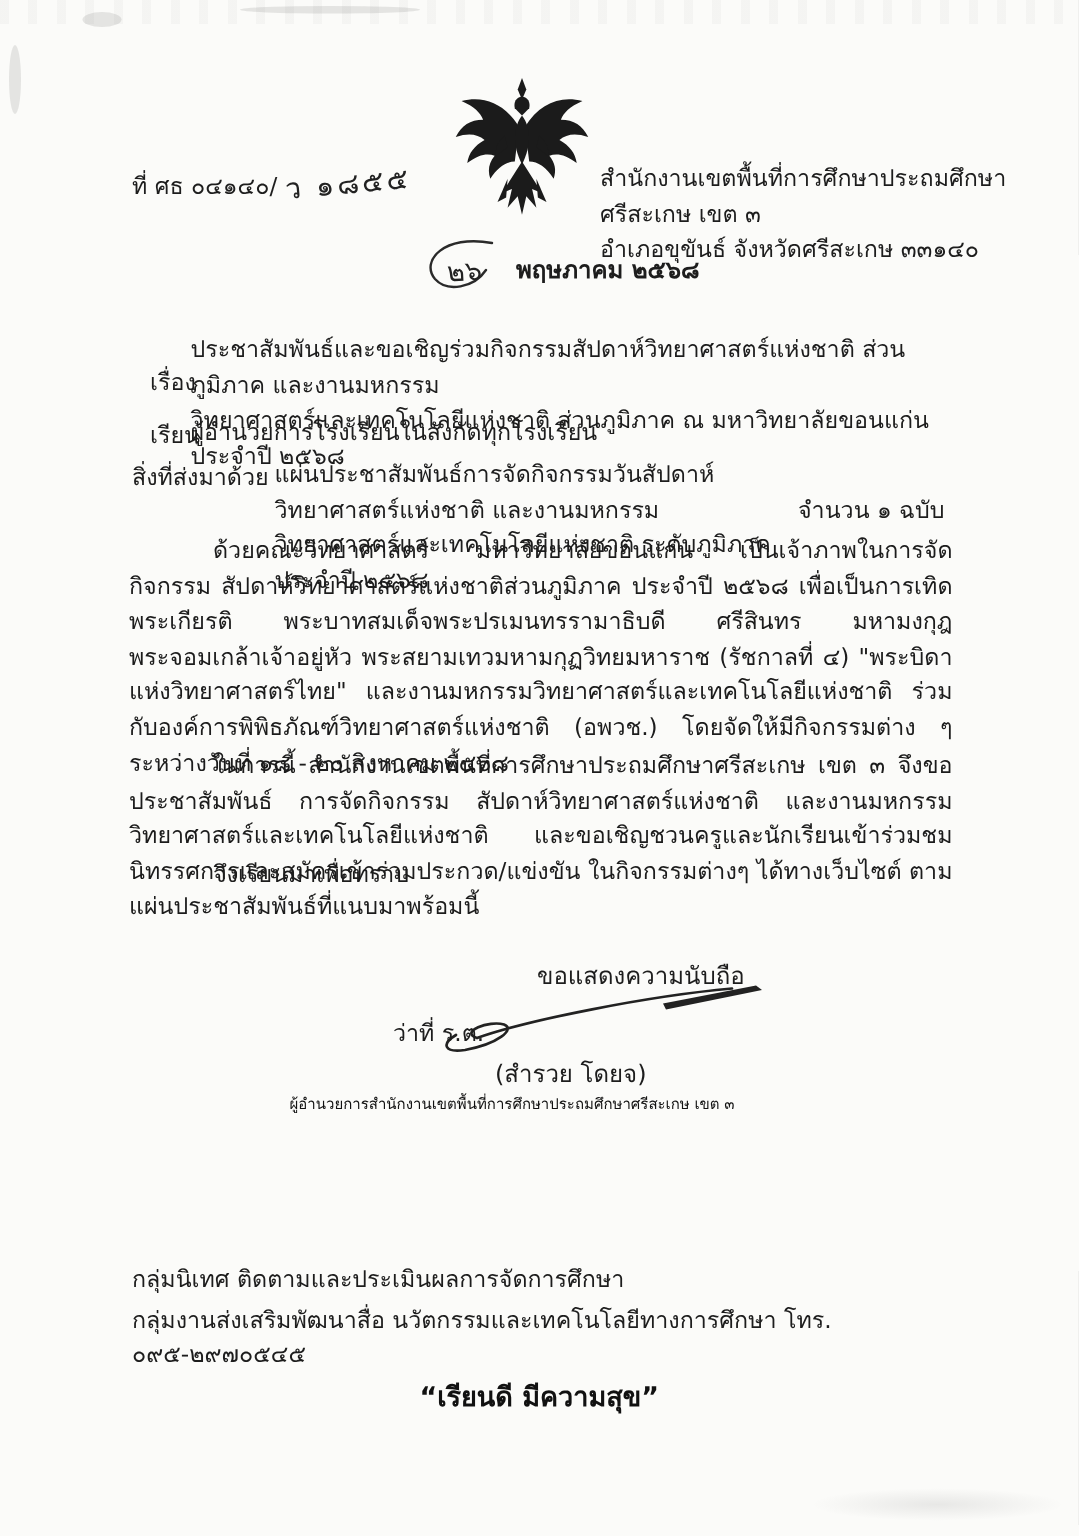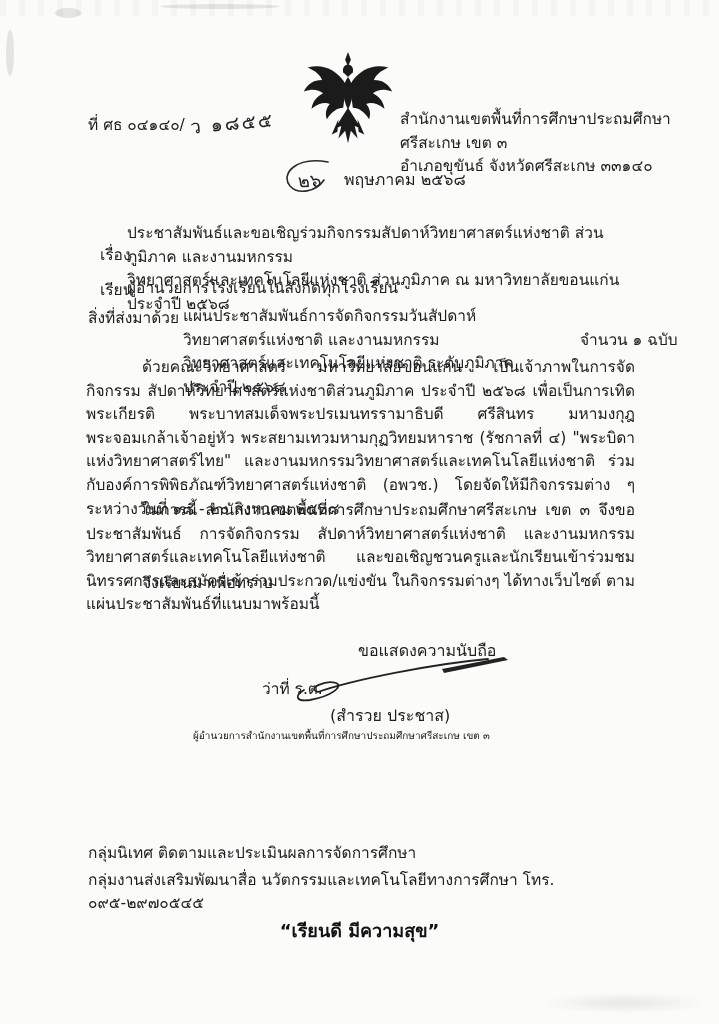--- a/index.html
+++ b/index.html
@@ -94,57 +94,57 @@
   <div class="abs t15" style="left:400px;top:108px;width:300px;">
     <div>สำนักงานเขตพื้นที่การศึกษาประถมศึกษาศรีสะเกษ เขต ๓</div>
     <div>อำเภอขุขันธ์ จังหวัดศรีสะเกษ ๓๓๑๔๐</div>
   </div>
 
   <div class="abs" style="left:282px;top:160px;width:240px;height:40px;">
     <svg class="abs" style="left:-4px;top:-2px;" width="58" height="40" viewBox="0 0 58 40">
       <path d="M50 4 C18 -2 2 16 12 28 C20 37 38 34 46 22" fill="none" stroke="#2a2a2a" stroke-width="1.6" stroke-linecap="round"></path>
     </svg>
     <span class="hand-date abs" style="left:16px;top:6px;">๒๖</span>
-    <span class="abs t16" style="left:62px;top:8px;">พฤษภาคม ๒๕๖๘</span>
+    <span class="abs t16" style="left:62px;top:8px;font-weight:bold;">พฤษภาคม ๒๕๖๘</span>
   </div>
 
   <div class="abs label-col" style="left:100px;top:222px;margin-top:20px;">เรื่อง</div>
   <div class="abs t15" style="left:127px;top:222px;width:520px;">
     <div>ประชาสัมพันธ์และขอเชิญร่วมกิจกรรมสัปดาห์วิทยาศาสตร์แห่งชาติ ส่วนภูมิภาค และงานมหกรรม</div>
     <div>วิทยาศาสตร์และเทคโนโลยีแห่งชาติ ส่วนภูมิภาค ณ มหาวิทยาลัยขอนแก่น ประจำปี ๒๕๖๘</div>
   </div>
 
   <div class="abs label-col" style="left:100px;top:277px;">เรียน</div>
   <div class="abs t15" style="left:127px;top:277px;">ผู้อำนวยการโรงเรียนในสังกัดทุกโรงเรียน</div>
 
   <div class="abs label-col" style="left:88px;top:305px;">สิ่งที่ส่งมาด้วย</div>
   <div class="abs t15" style="left:183px;top:305px;width:370px;">
     <div>แผ่นประชาสัมพันธ์การจัดกิจกรรมวันสัปดาห์วิทยาศาสตร์แห่งชาติ และงานมหกรรม</div>
     <div>วิทยาศาสตร์และเทคโนโลยีแห่งชาติ ระดับภูมิภาค ประจำปี ๒๕๖๘</div>
   </div>
-  <div class="abs t15" style="left:580px;top:329px;">จำนวน ๑ ฉบับ</div>
+  <div class="abs t15" style="left:532px;top:329px;">จำนวน ๑ ฉบับ</div>
 
   <div class="abs para" style="left:86px;top:356px;">ด้วยคณะวิทยาศาสตร์ มหาวิทยาลัยขอนแก่น เป็นเจ้าภาพในการจัดกิจกรรม สัปดาห์วิทยาศาสตร์แห่งชาติส่วนภูมิภาค ประจำปี ๒๕๖๘ เพื่อเป็นการเทิดพระเกียรติ พระบาทสมเด็จพระปรเมนทรรามาธิบดี ศรีสินทร มหามงกุฎ พระจอมเกล้าเจ้าอยู่หัว พระสยามเทวมหามกุฏวิทยมหาราช (รัชกาลที่ ๔) "พระบิดาแห่งวิทยาศาสตร์ไทย" และงานมหกรรมวิทยาศาสตร์และเทคโนโลยีแห่งชาติ ร่วมกับองค์การพิพิธภัณฑ์วิทยาศาสตร์แห่งชาติ (อพวช.) โดยจัดให้มีกิจกรรมต่าง ๆ ระหว่างวันที่ ๑๘ - ๒๐ สิงหาคม ๒๕๖๘</div>
 
   <div class="abs para" style="left:86px;top:482px;margin-top:17px;">ในการนี้ สำนักงานเขตพื้นที่การศึกษาประถมศึกษาศรีสะเกษ เขต ๓ จึงขอประชาสัมพันธ์ การจัดกิจกรรม สัปดาห์วิทยาศาสตร์แห่งชาติ และงานมหกรรมวิทยาศาสตร์และเทคโนโลยีแห่งชาติ และขอเชิญชวนครูและนักเรียนเข้าร่วมชมนิทรรศการและสมัครเข้าร่วมประกวด/แข่งขัน ในกิจกรรมต่างๆ ได้ทางเว็บไซต์ ตามแผ่นประชาสัมพันธ์ที่แนบมาพร้อมนี้</div>
 
   <div class="abs t15" style="left:142px;top:572px;">จึงเรียนมาเพื่อทราบ</div>
 
   <div class="abs t16" style="left:358px;top:640px;font-family:Liberation Mono, monospace;">ขอแสดงความนับถือ</div>
 
   <div class="abs" style="left:292px;top:652px;width:250px;height:52px;">
     <svg width="250" height="52" viewBox="0 0 250 52">
       <path d="M12 38 C2 44 4 50 18 48 C40 44 52 34 44 31 C34 28 14 36 26 40 C60 28 140 12 196 7" fill="none" stroke="#222" stroke-width="1.8" stroke-linecap="round"></path>
       <path d="M150 17 L212 5 L216 8 L152 21 Z" fill="#222"></path>
     </svg>
   </div>
 
   <div class="abs t15" style="left:262px;top:678px;">ว่าที่ ร.ต.</div>
 
-  <div class="abs t16" style="left:330px;top:704px;">(สำรวย ประชาส)</div>
+  <div class="abs t16" style="left:330px;top:704px;">(สำรวย โดยจ)</div>
 
   <div class="abs sig-title" style="left:193px;top:728px;">ผู้อำนวยการสำนักงานเขตพื้นที่การศึกษาประถมศึกษาศรีสะเกษ เขต ๓</div>
 
   <div class="abs t15" style="left:88px;top:842px;width:560px;">
     <div>กลุ่มนิเทศ ติดตามและประเมินผลการจัดการศึกษา</div>
     <div style="margin-top:3px;">กลุ่มงานส่งเสริมพัฒนาสื่อ นวัตกรรมและเทคโนโลยีทางการศึกษา โทร. ๐๙๕-๒๙๗๐๕๔๕</div>
   </div>
 
   <div class="abs motto" style="left:0;top:916px;width:719px;text-align:center;">“เรียนดี  มีความสุข”</div>
 

